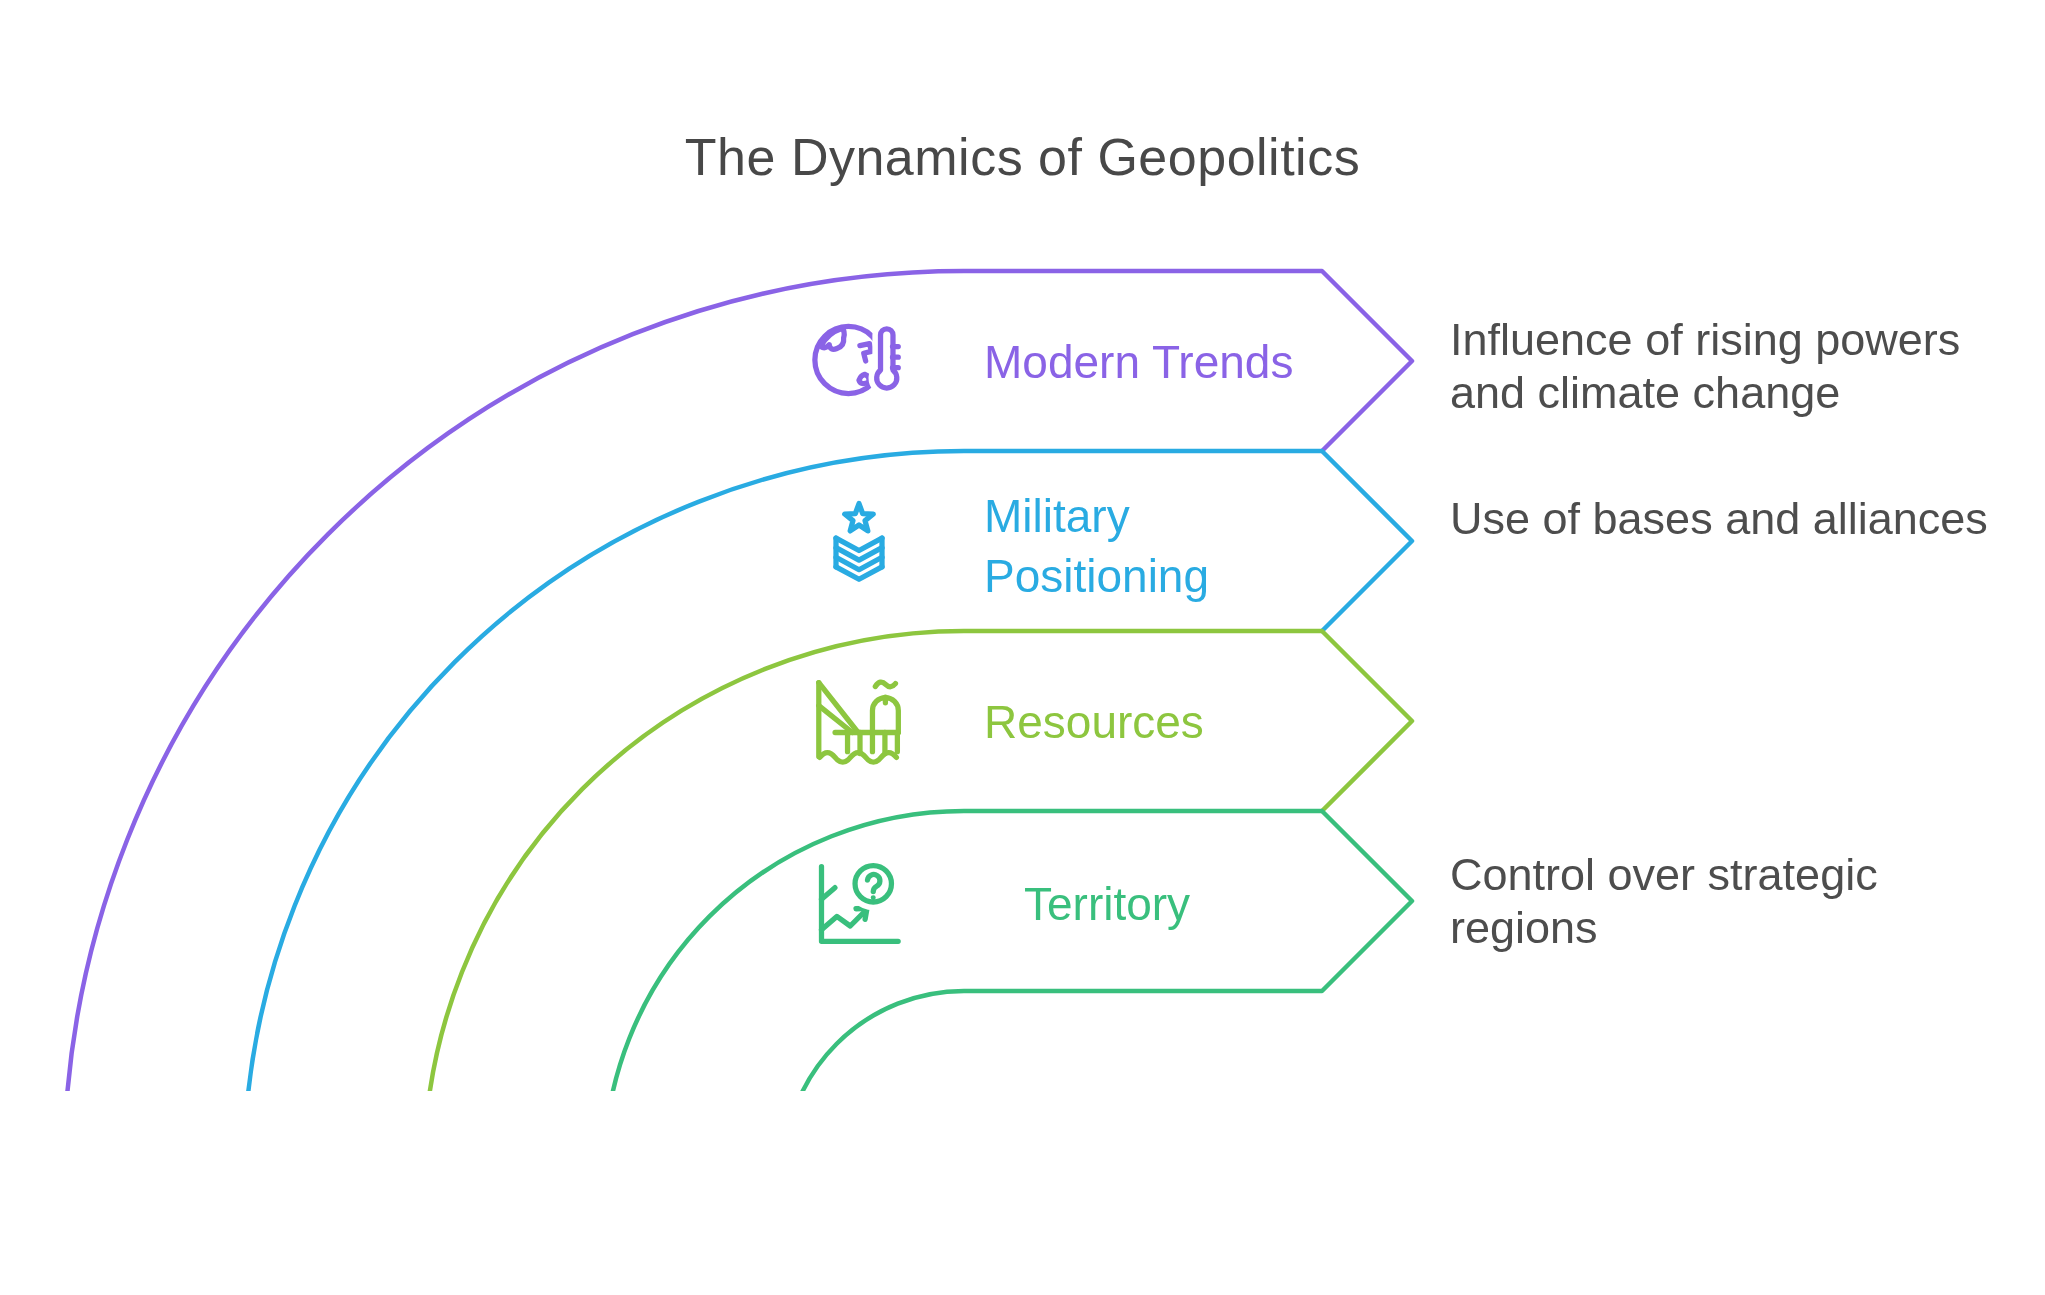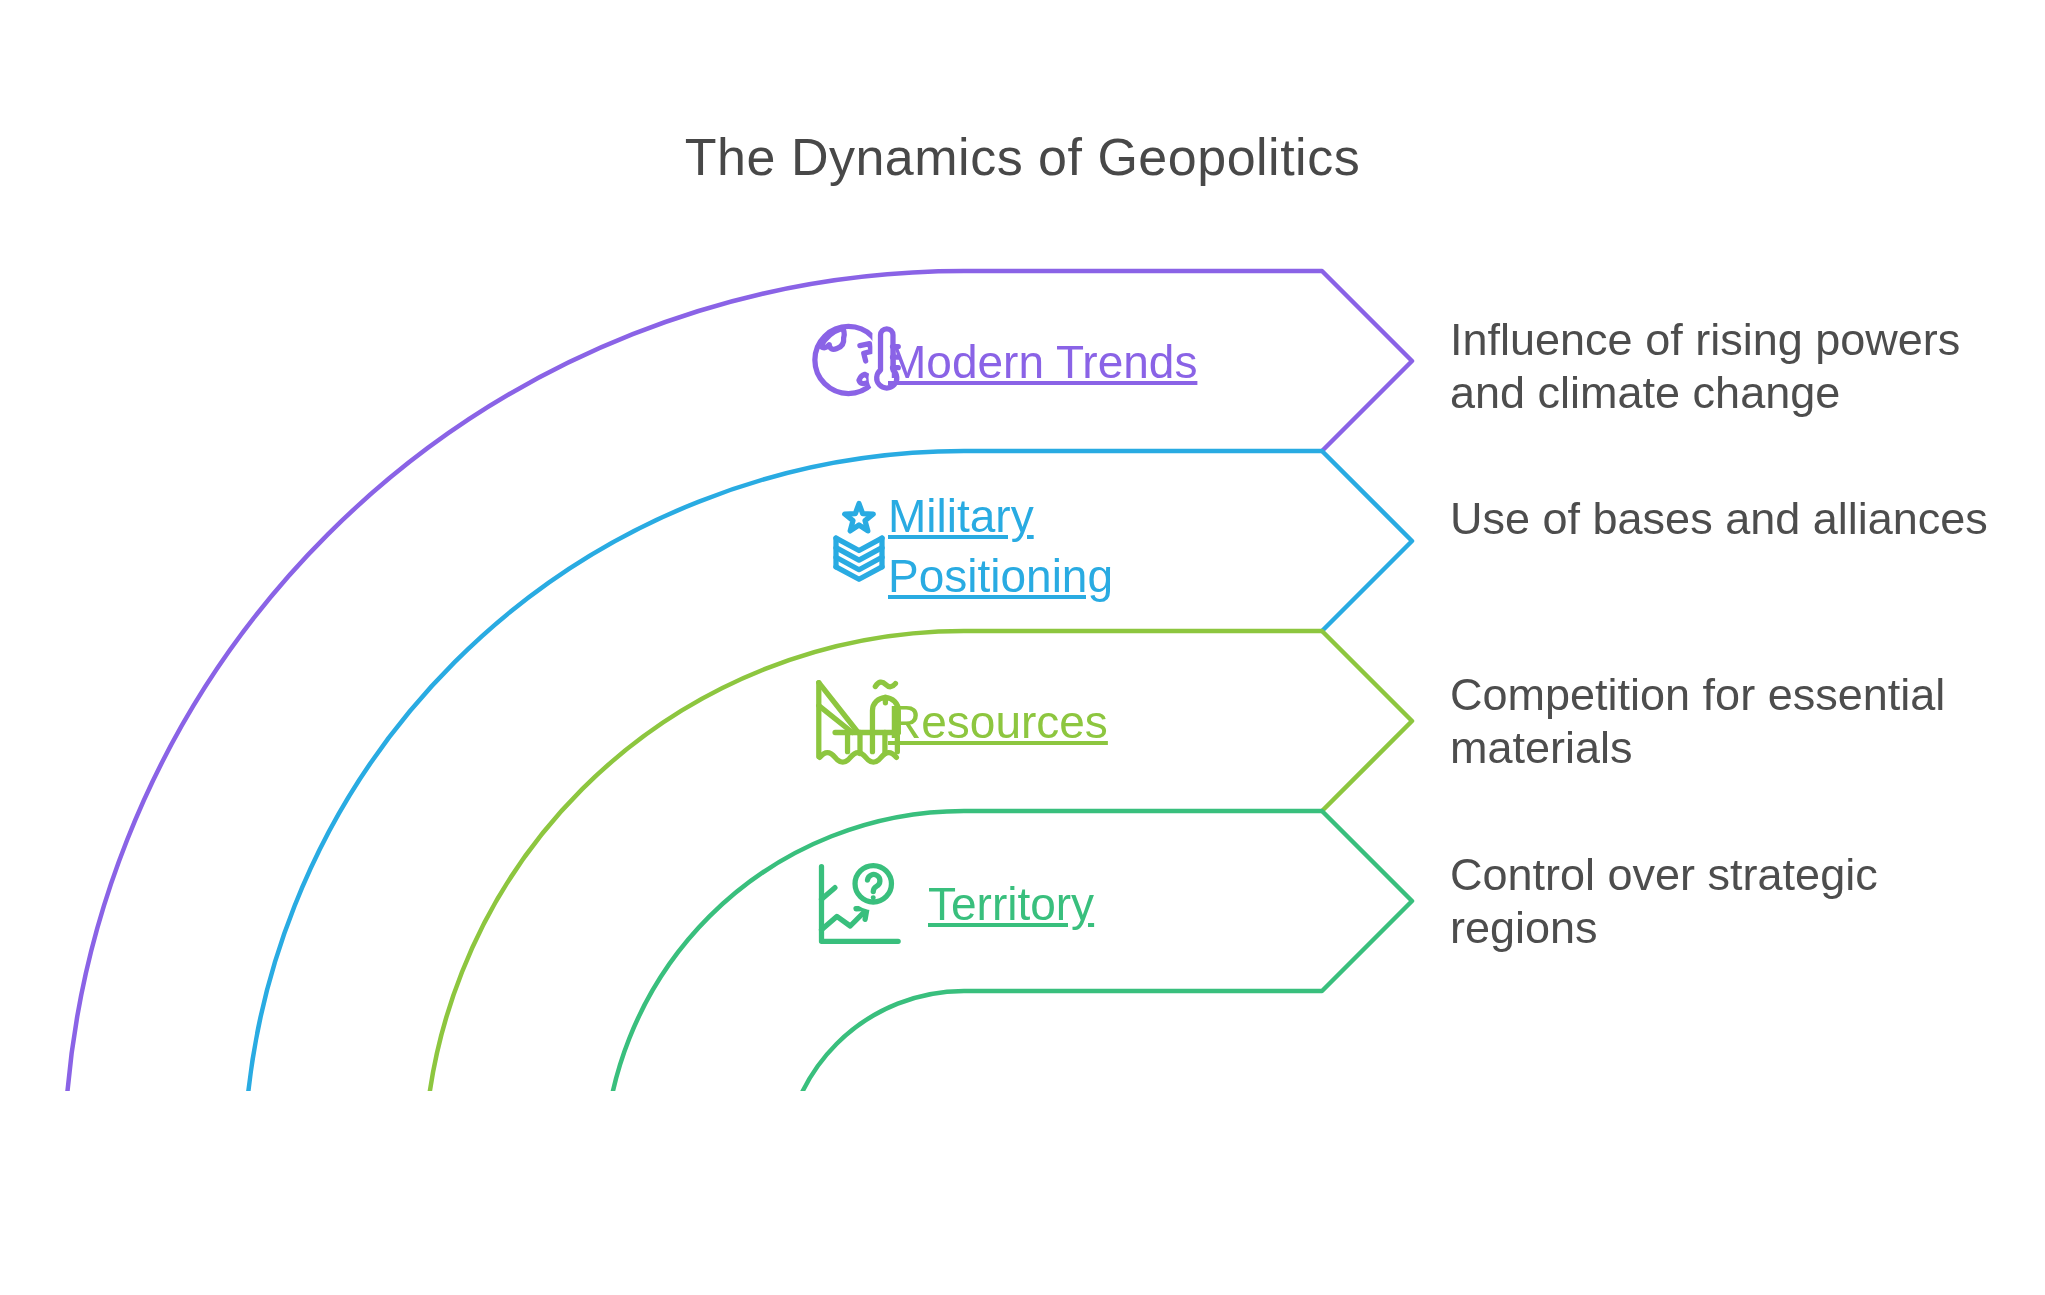--- a/index.html
+++ b/index.html
@@ -20,27 +20,26 @@
     letter-spacing:0.5px;
   }
   .arcs{position:absolute;left:0;top:0;}
   .arcs path{fill:none;stroke-width:4.5;stroke-linejoin:round;stroke-linecap:round;}
   .icon-box{position:absolute;width:92px;height:92px;}
   .icon-box svg{width:100%;height:100%;display:block;}
   .icon-stroke{fill:none;stroke:currentColor;stroke-width:5.5;stroke-linecap:round;stroke-linejoin:round;}
   .icon-halo{fill:#fff;stroke:#fff;stroke-width:17;stroke-linecap:round;stroke-linejoin:round;}
   .band-label{
     position:absolute;
-    left:888px;
+    left:984px;
     transform:translateY(-50%);
     font-size:46px;
     font-weight:500;
     line-height:60px;
     max-width:420px;
-    text-decoration:underline;
   }
   .band-label.narrow{max-width:300px;}
   .band-desc{
     position:absolute;
     left:1450px;
     transform:translateY(-50%);
     font-size:45px;
     line-height:53px;
     color:#4D4D4D;
     max-width:545px;
@@ -95,21 +94,20 @@
       <path class="icon-stroke" d="M 5 32 L 40 60"></path>
       <path class="icon-stroke" d="M 22 60 L 88 60"></path>
       <path class="icon-stroke" d="M 35 60 L 35 80 M 48 60 L 48 82 M 61 60 L 61 80 M 74 60 L 74 82 M 87 60 L 87 80"></path>
       <path class="icon-stroke" d="M 61 60 L 61 37 A 13.5 13.5 0 0 1 88 37 L 88 60"></path>
       <path class="icon-stroke" d="M 74.5 23 L 74.5 29"></path>
       <path class="icon-stroke" d="M 64 12 Q 69 4 75 10 Q 80 15 85 9"></path>
       <path class="icon-stroke" d="M 6 86 Q 14 76 22 86 Q 30 96 38 86 Q 46 76 54 86 Q 62 96 70 86 Q 78 76 86 86"></path>
     </svg>
   </span>
   <div class="band-label" style="top: 722px; color: rgb(141, 198, 63);">Resources</div>
-  <div class="band-desc" style="top:721px;">Competition for essential materials</div>
 
   <span class="icon-box" style="left: 810px; top: 857px; color: rgb(57, 191, 125);">
     <svg viewBox="0 0 96 96">
       <path class="icon-stroke" d="M 12 10 L 12 88 L 92 88"></path>
       <path class="icon-stroke" d="M 12 44 L 26 32"></path>
       <path class="icon-stroke" d="M 12 76 L 28 62 L 42 72 L 58 56"></path>
       <path class="icon-stroke" d="M 48 54 L 59.5 53.5 L 57.5 65"></path>
       <path class="icon-halo" d="M 66 28 m -19 0 a 19 19 0 1 0 38 0 a 19 19 0 1 0 -38 0"></path>
       <circle class="icon-stroke" cx="66" cy="28" r="19"></circle>
       <path class="icon-stroke" d="M 60 24 A 6.5 6.5 0 1 1 69.5 30.5 Q 66 32.5 66 36"></path>

